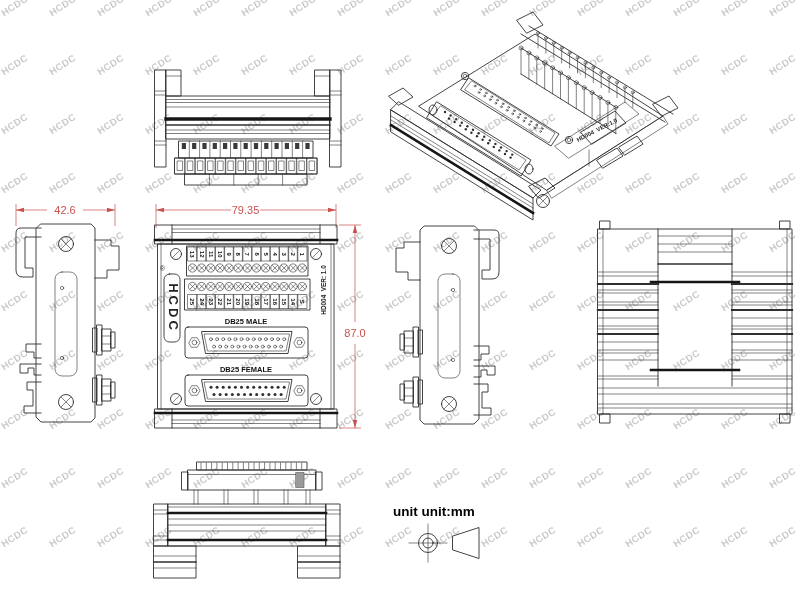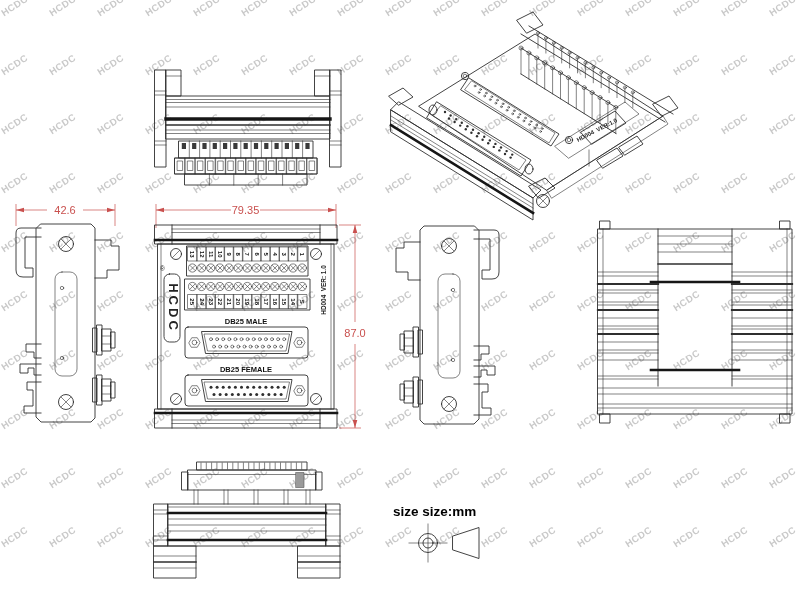--- a/index.html
+++ b/index.html
@@ -882,21 +882,21 @@
       <line x1="6" y1="104" x2="48" y2="104" class="md"></line>
       <line x1="6" y1="110" x2="48" y2="110" class="thin"></line>
       <rect x="150" y="88" width="42" height="32"></rect>
       <line x1="150" y1="98" x2="192" y2="98" class="thin"></line>
       <line x1="150" y1="104" x2="192" y2="104" class="md"></line>
       <line x1="150" y1="110" x2="192" y2="110" class="thin"></line>
     </g>
   </svg>
 
   <div id="size-unit">
-    <div class="unit-label">size size:mm</div>
+    <div class="unit-label">unit unit:mm</div>
     <svg width="78" height="42" viewBox="0 0 78 42">
       <g class="ln">
         <line x1="2" y1="21" x2="40" y2="21" class="thin"></line>
         <line x1="21" y1="2" x2="21" y2="40" class="thin"></line>
         <circle cx="21" cy="21" r="9.5"></circle>
         <circle cx="21" cy="21" r="5"></circle>
         <path d="M46,14 L72,5.5 L72,36.5 L46,28 Z"></path>
       </g>
     </svg>
   </div>

